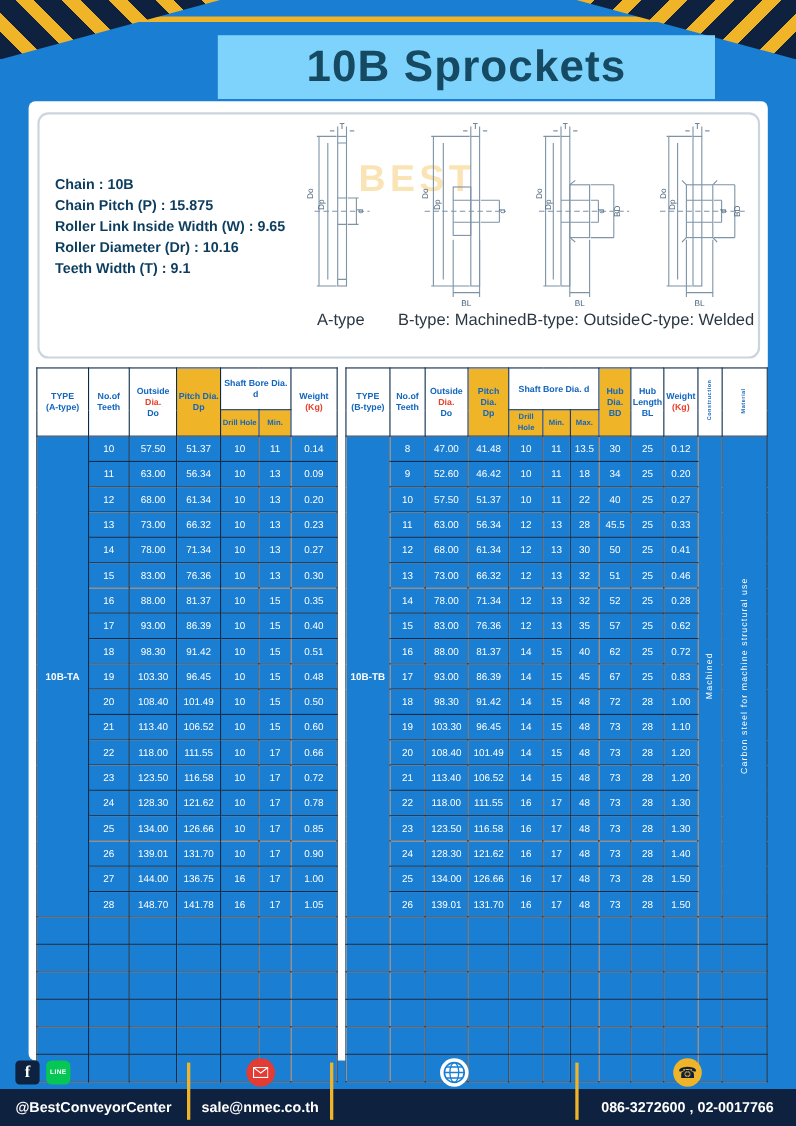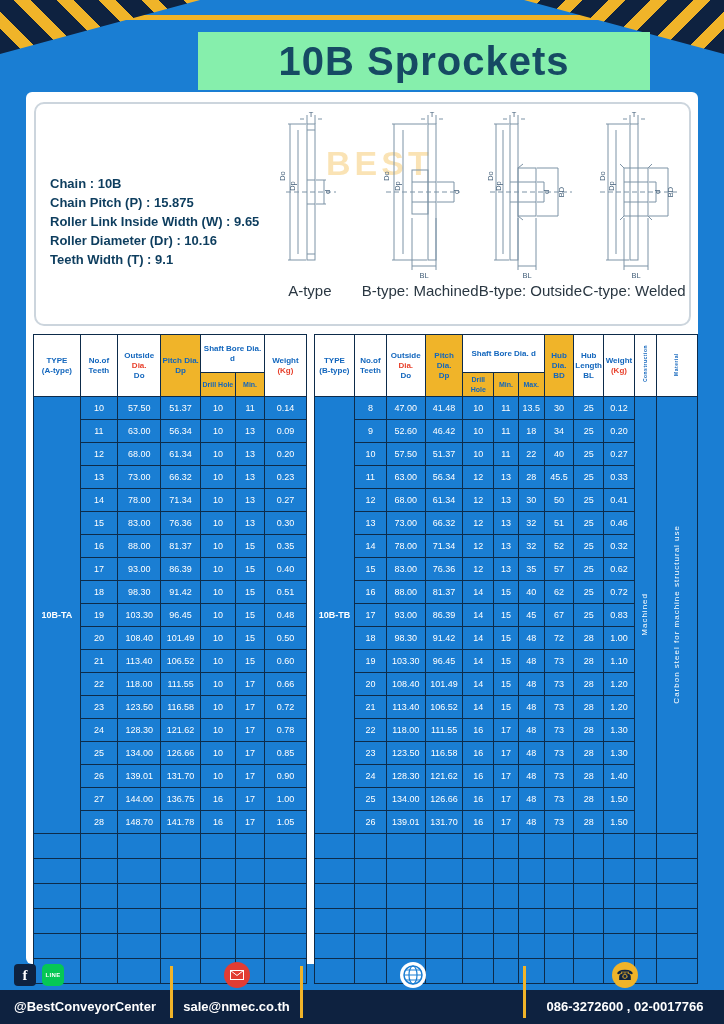--- a/index.html
+++ b/index.html
@@ -5,28 +5,28 @@
   html,body{margin:0;padding:0;background:#e8e8e8;}
   .page{position:relative;width:724px;height:1024px;background:#1a7ed3;overflow:hidden;
         font-family:"Liberation Sans",sans-serif;}
   
   .top-line{position:absolute;top:15px;left:0;width:724px;height:5px;background:#f0b429;}
   .corner{position:absolute;top:0;width:200px;height:54px;}
   .corner.left{left:0;background:repeating-linear-gradient(45deg,#0e2240 0 18px,#f0b429 18px 30px);
         clip-path:polygon(0 0,100% 0,0 100%);}
   .corner.right{right:0;background:repeating-linear-gradient(-45deg,#0e2240 0 18px,#f0b429 18px 30px);
         clip-path:polygon(0 0,100% 0,100% 100%);}
-  .banner{position:absolute;left:198px;top:32px;width:452px;height:58px;background:#86efac;
+  .banner{position:absolute;left:198px;top:32px;width:452px;height:58px;background:#7dd3fc;
         display:flex;align-items:center;justify-content:center;z-index:2;}
   .banner .title{font-size:40px;font-weight:bold;color:#164a63;letter-spacing:1px;}
   
   .sheet{position:absolute;left:26px;top:92px;width:672px;height:872px;background:#fff;border-radius:6px;}
   .spec-card{position:absolute;left:8px;top:10px;width:653px;height:220px;border:2px solid #ccd5dd;
         border-radius:10px;background:#fff;overflow:hidden;}
-  .specs{position:absolute;left:14px;top:70px;z-index:2;}
+  .specs{position:absolute;left:14px;top:54px;z-index:2;}
   .specs div{font-size:13px;font-weight:bold;color:#0d3d5e;line-height:19px;white-space:nowrap;}
   .watermark{position:absolute;left:290px;top:40px;width:270px;z-index:0;text-align:left;opacity:.38;}
   .watermark div{font-weight:bold;color:#f3b83e;letter-spacing:4px;line-height:1.15;}
   .wm1{font-size:34px}.wm2{font-size:27px}.wm3{font-size:27px}
   .figures{position:absolute;left:222px;top:6px;width:428px;height:208px;display:flex;z-index:1;}
   .figure{flex:1;display:flex;flex-direction:column;align-items:center;}
   .figure svg{display:block;}
   .figure-label{font-size:15px;color:#2a3742;margin-top:2px;white-space:nowrap;text-align:center;}
   
   .tables{position:absolute;left:7px;top:242px;display:flex;gap:7px;}
@@ -578,21 +578,21 @@
             </tr>
             <tr>
               <td>14</td>
               <td>78.00</td>
               <td>71.34</td>
               <td>12</td>
               <td>13</td>
               <td>32</td>
               <td>52</td>
               <td>25</td>
-              <td>0.32</td>
+              <td>0.28</td>
             </tr>
             <tr>
               <td>15</td>
               <td>83.00</td>
               <td>76.36</td>
               <td>12</td>
               <td>13</td>
               <td>35</td>
               <td>57</td>
               <td>25</td>

